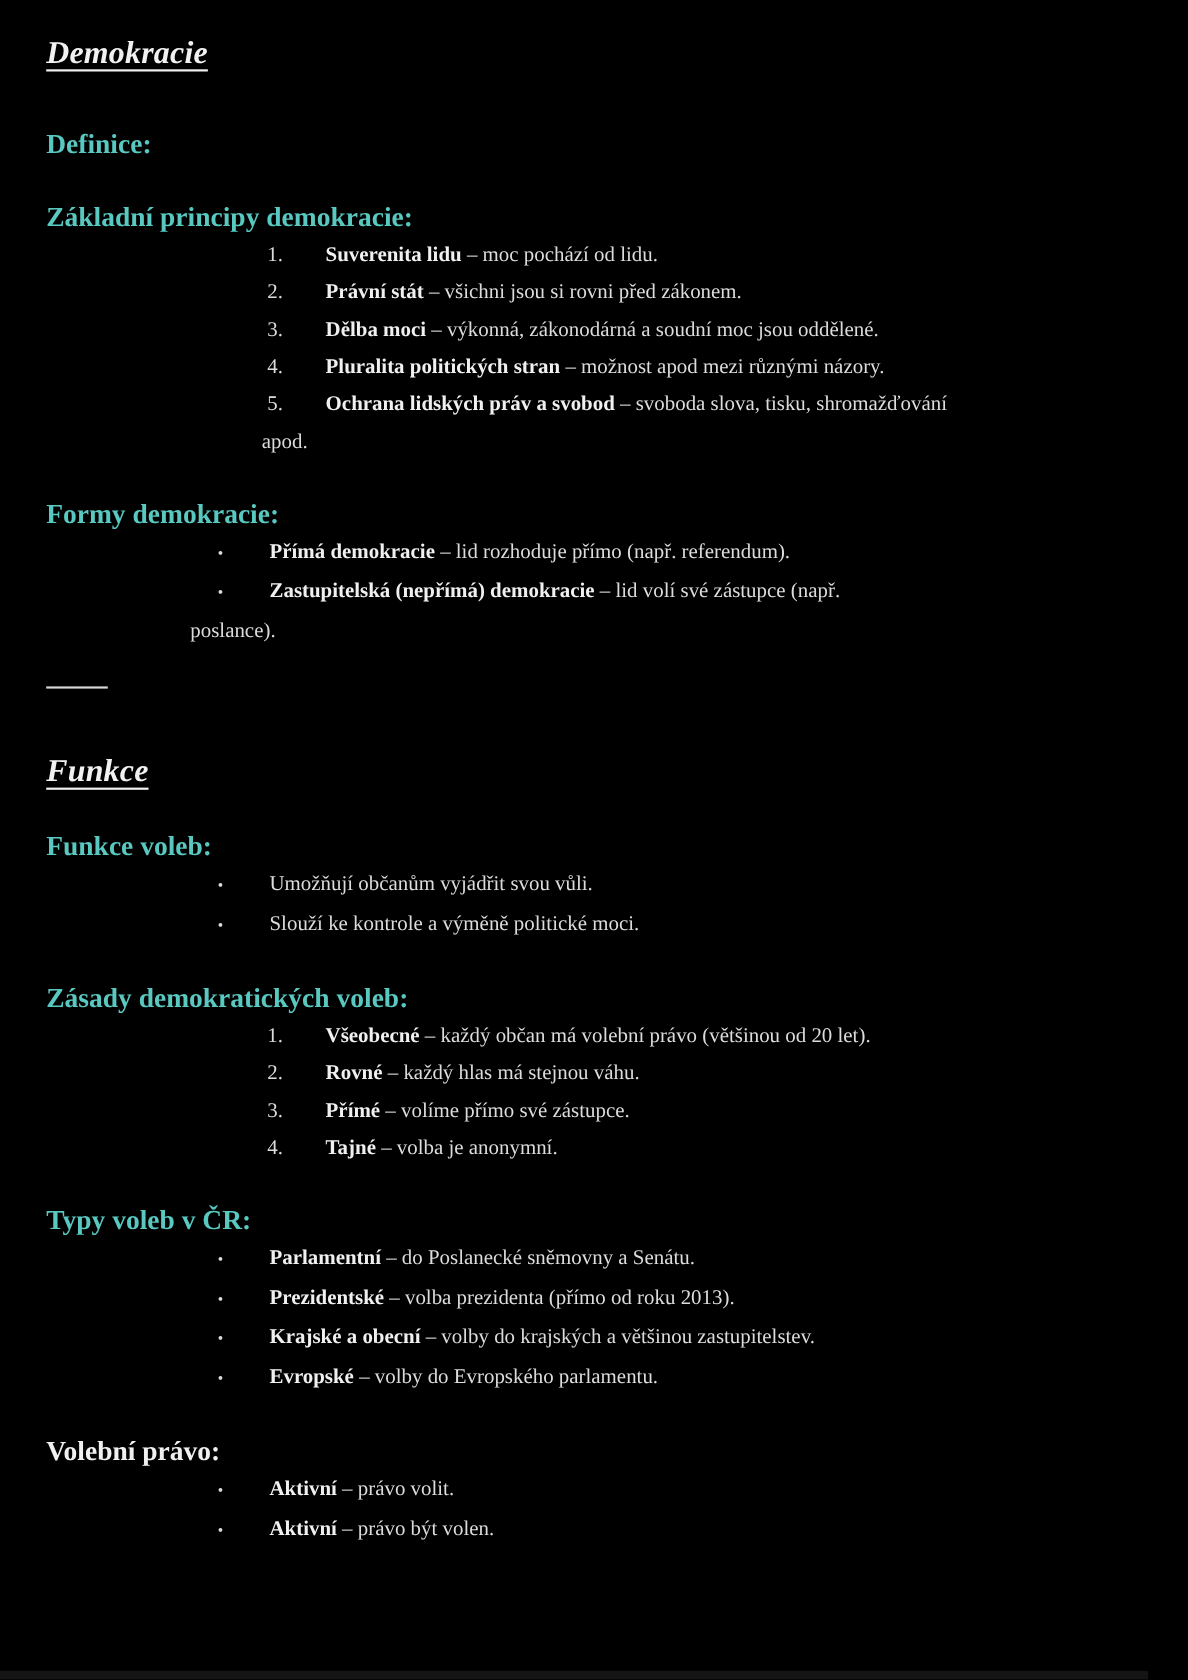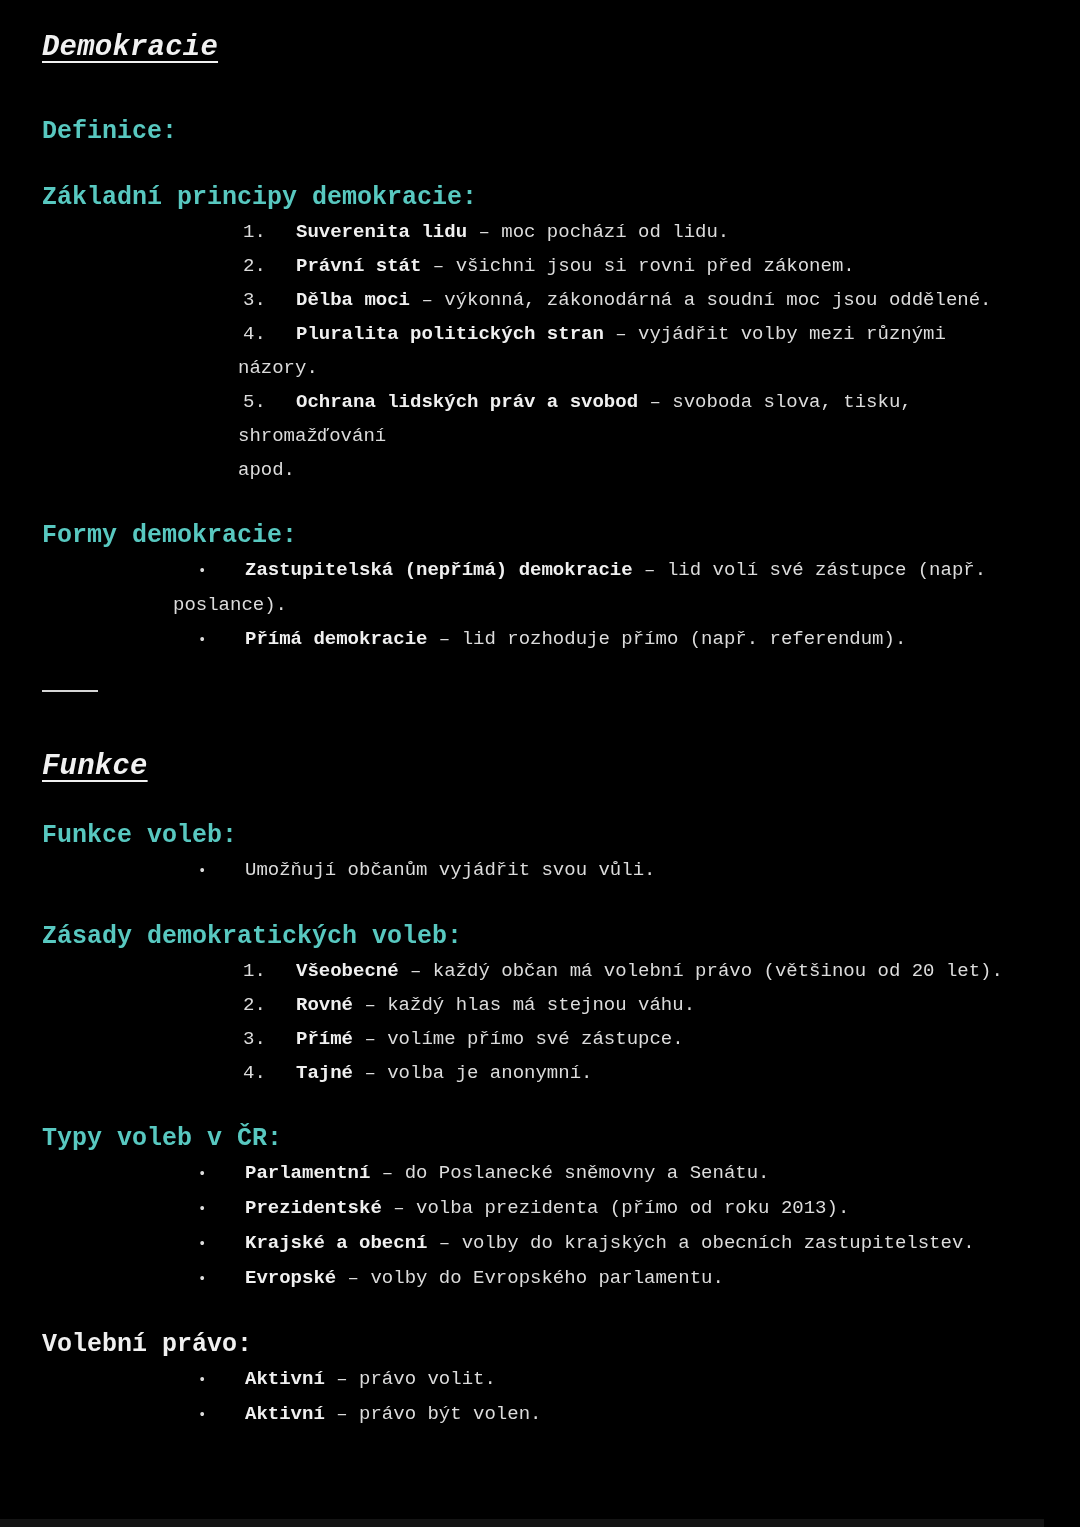--- a/index.html
+++ b/index.html
@@ -11,21 +11,21 @@
     --divider:#D6D6D6;
     --bottombar:#141414;
   }
   html,body{margin:0;padding:0;background:var(--bg);}
   .page{
     position:relative;
     width:1044px;height:1527px;
     box-sizing:border-box;
     background:var(--bg);
     padding:28px 40px 0 42px;
-    font-family:Liberation Mono, monospace;
+    font-family:Liberation Serif, serif;
     font-size:19px;
     color:var(--body);
     overflow:hidden;
   }
   .doc-title{
     margin:0;
     font-style:italic;
     font-weight:700;
     font-size:29px;
     line-height:40px;
@@ -88,41 +88,44 @@
   <div class="item num-item">
     <span class="n">1.</span><span class="bold">Suverenita lidu</span><span> – moc pochází od lidu.</span>
   </div>
   <div class="item num-item">
     <span class="n">2.</span><span class="bold">Právní stát</span><span> – všichni jsou si rovni před zákonem.</span>
   </div>
   <div class="item num-item">
     <span class="n">3.</span><span class="bold">Dělba moci</span><span> – výkonná, zákonodárná a soudní moc jsou oddělené.</span>
   </div>
   <div class="item num-item">
-    <span class="n">4.</span><span class="bold">Pluralita politických stran</span><span> – vyjádřit volby mezi různými názory.</span>
+    <span class="n">4.</span><span class="bold">Pluralita politických stran</span><span> – možnost apod mezi různými názory.</span>
   </div>
   <div class="item num-item">
     <span class="n">5.</span><span class="bold">Ochrana lidských práv a svobod</span><span> – svoboda slova, tisku, shromažďování</span><span class="cont">apod.</span>
   </div>
 
   <h2 class="sec-h">Formy demokracie:</h2>
   <div class="item bullet-item">
-    <span class="b">•</span><span class="bold">Zastupitelská (nepřímá) demokracie</span><span> – lid volí své zástupce (např.</span><span class="cont">poslance).</span>
+    <span class="b">•</span><span class="bold">Přímá demokracie</span><span> – lid rozhoduje přímo (např. referendum).</span>
   </div>
   <div class="item bullet-item">
-    <span class="b">•</span><span class="bold">Přímá demokracie</span><span> – lid rozhoduje přímo (např. referendum).</span>
+    <span class="b">•</span><span class="bold">Zastupitelská (nepřímá) demokracie</span><span> – lid volí své zástupce (např.</span><span class="cont">poslance).</span>
   </div>
 
   <hr class="divider">
 
   <h1 class="doc-title volby">Funkce</h1>
 
   <h2 class="sec-h">Funkce voleb:</h2>
   <div class="item bullet-item">
     <span class="b">•</span><span>Umožňují občanům vyjádřit svou vůli.</span>
+  </div>
+  <div class="item bullet-item">
+    <span class="b">•</span><span>Slouží ke kontrole a výměně politické moci.</span>
   </div>
 
   <h2 class="sec-h">Zásady demokratických voleb:</h2>
   <div class="item num-item">
     <span class="n">1.</span><span class="bold">Všeobecné</span><span> – každý občan má volební právo (většinou od 20 let).</span>
   </div>
   <div class="item num-item">
     <span class="n">2.</span><span class="bold">Rovné</span><span> – každý hlas má stejnou váhu.</span>
   </div>
   <div class="item num-item">
@@ -133,21 +136,21 @@
   </div>
 
   <h2 class="sec-h">Typy voleb v ČR:</h2>
   <div class="item bullet-item">
     <span class="b">•</span><span class="bold">Parlamentní</span><span> – do Poslanecké sněmovny a Senátu.</span>
   </div>
   <div class="item bullet-item">
     <span class="b">•</span><span class="bold">Prezidentské</span><span> – volba prezidenta (přímo od roku 2013).</span>
   </div>
   <div class="item bullet-item">
-    <span class="b">•</span><span class="bold">Krajské a obecní</span><span> – volby do krajských a obecních zastupitelstev.</span>
+    <span class="b">•</span><span class="bold">Krajské a obecní</span><span> – volby do krajských a většinou zastupitelstev.</span>
   </div>
   <div class="item bullet-item">
     <span class="b">•</span><span class="bold">Evropské</span><span> – volby do Evropského parlamentu.</span>
   </div>
 
   <h2 class="sec-h white">Volební právo:</h2>
   <div class="item bullet-item">
     <span class="b">•</span><span class="bold">Aktivní</span><span> – právo volit.</span>
   </div>
   <div class="item bullet-item">

